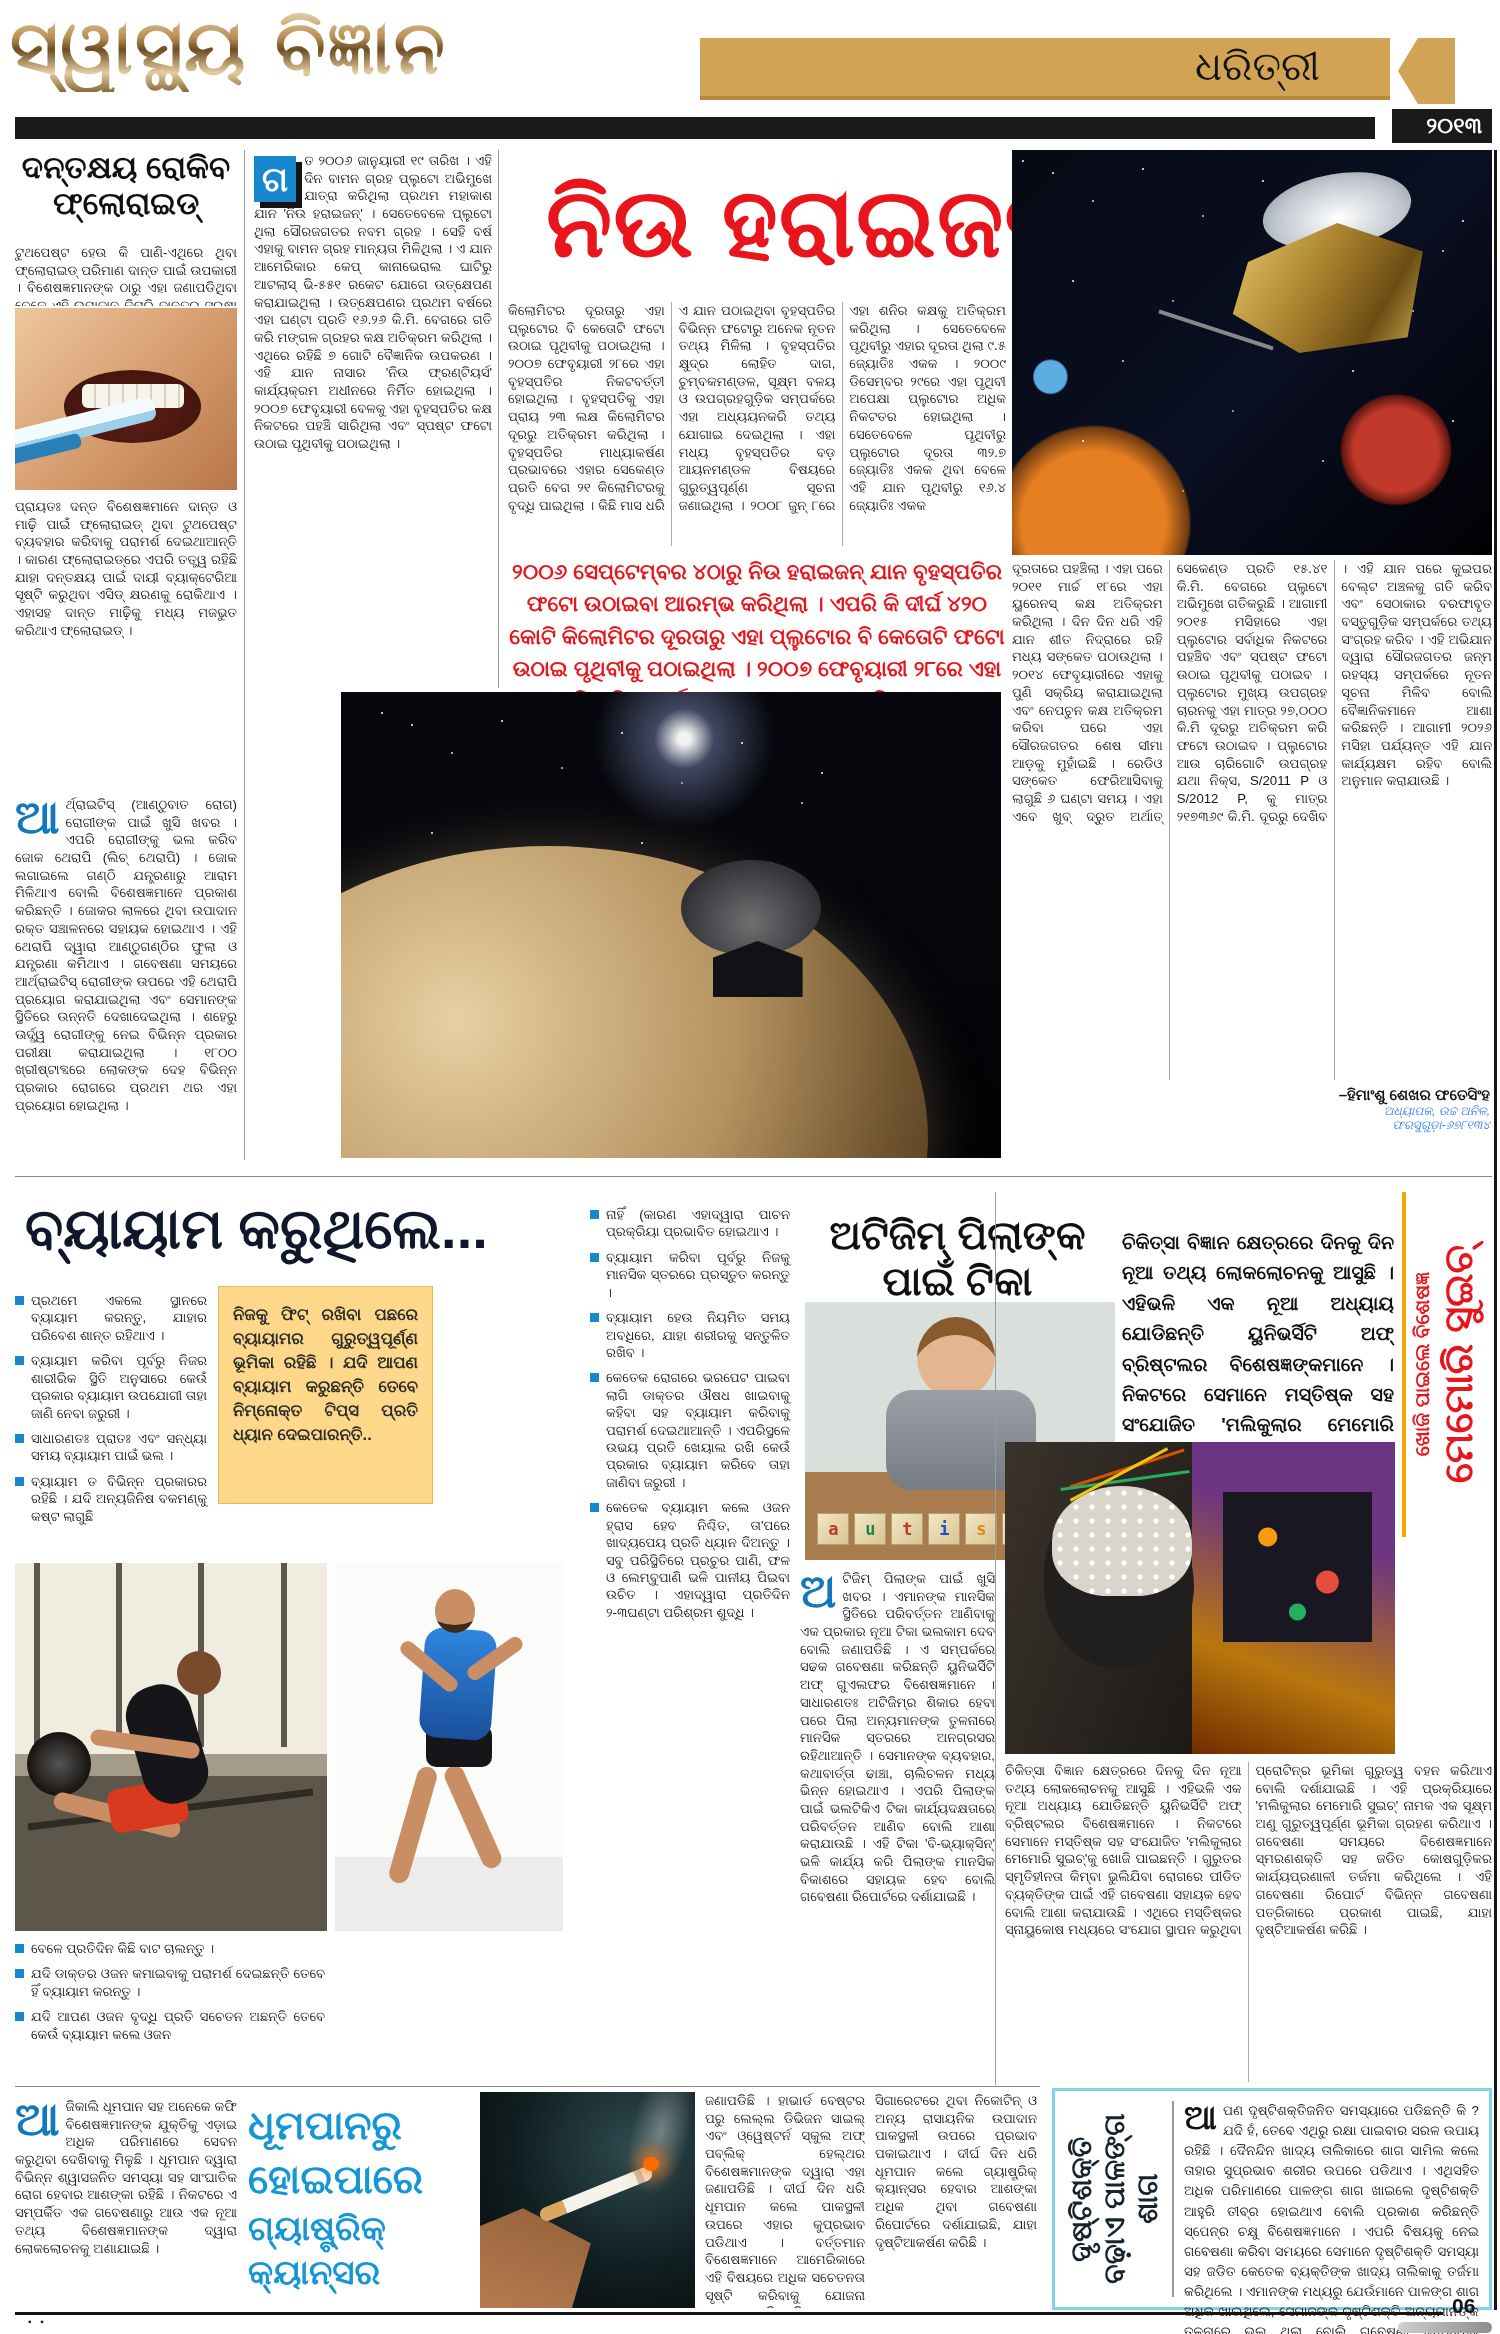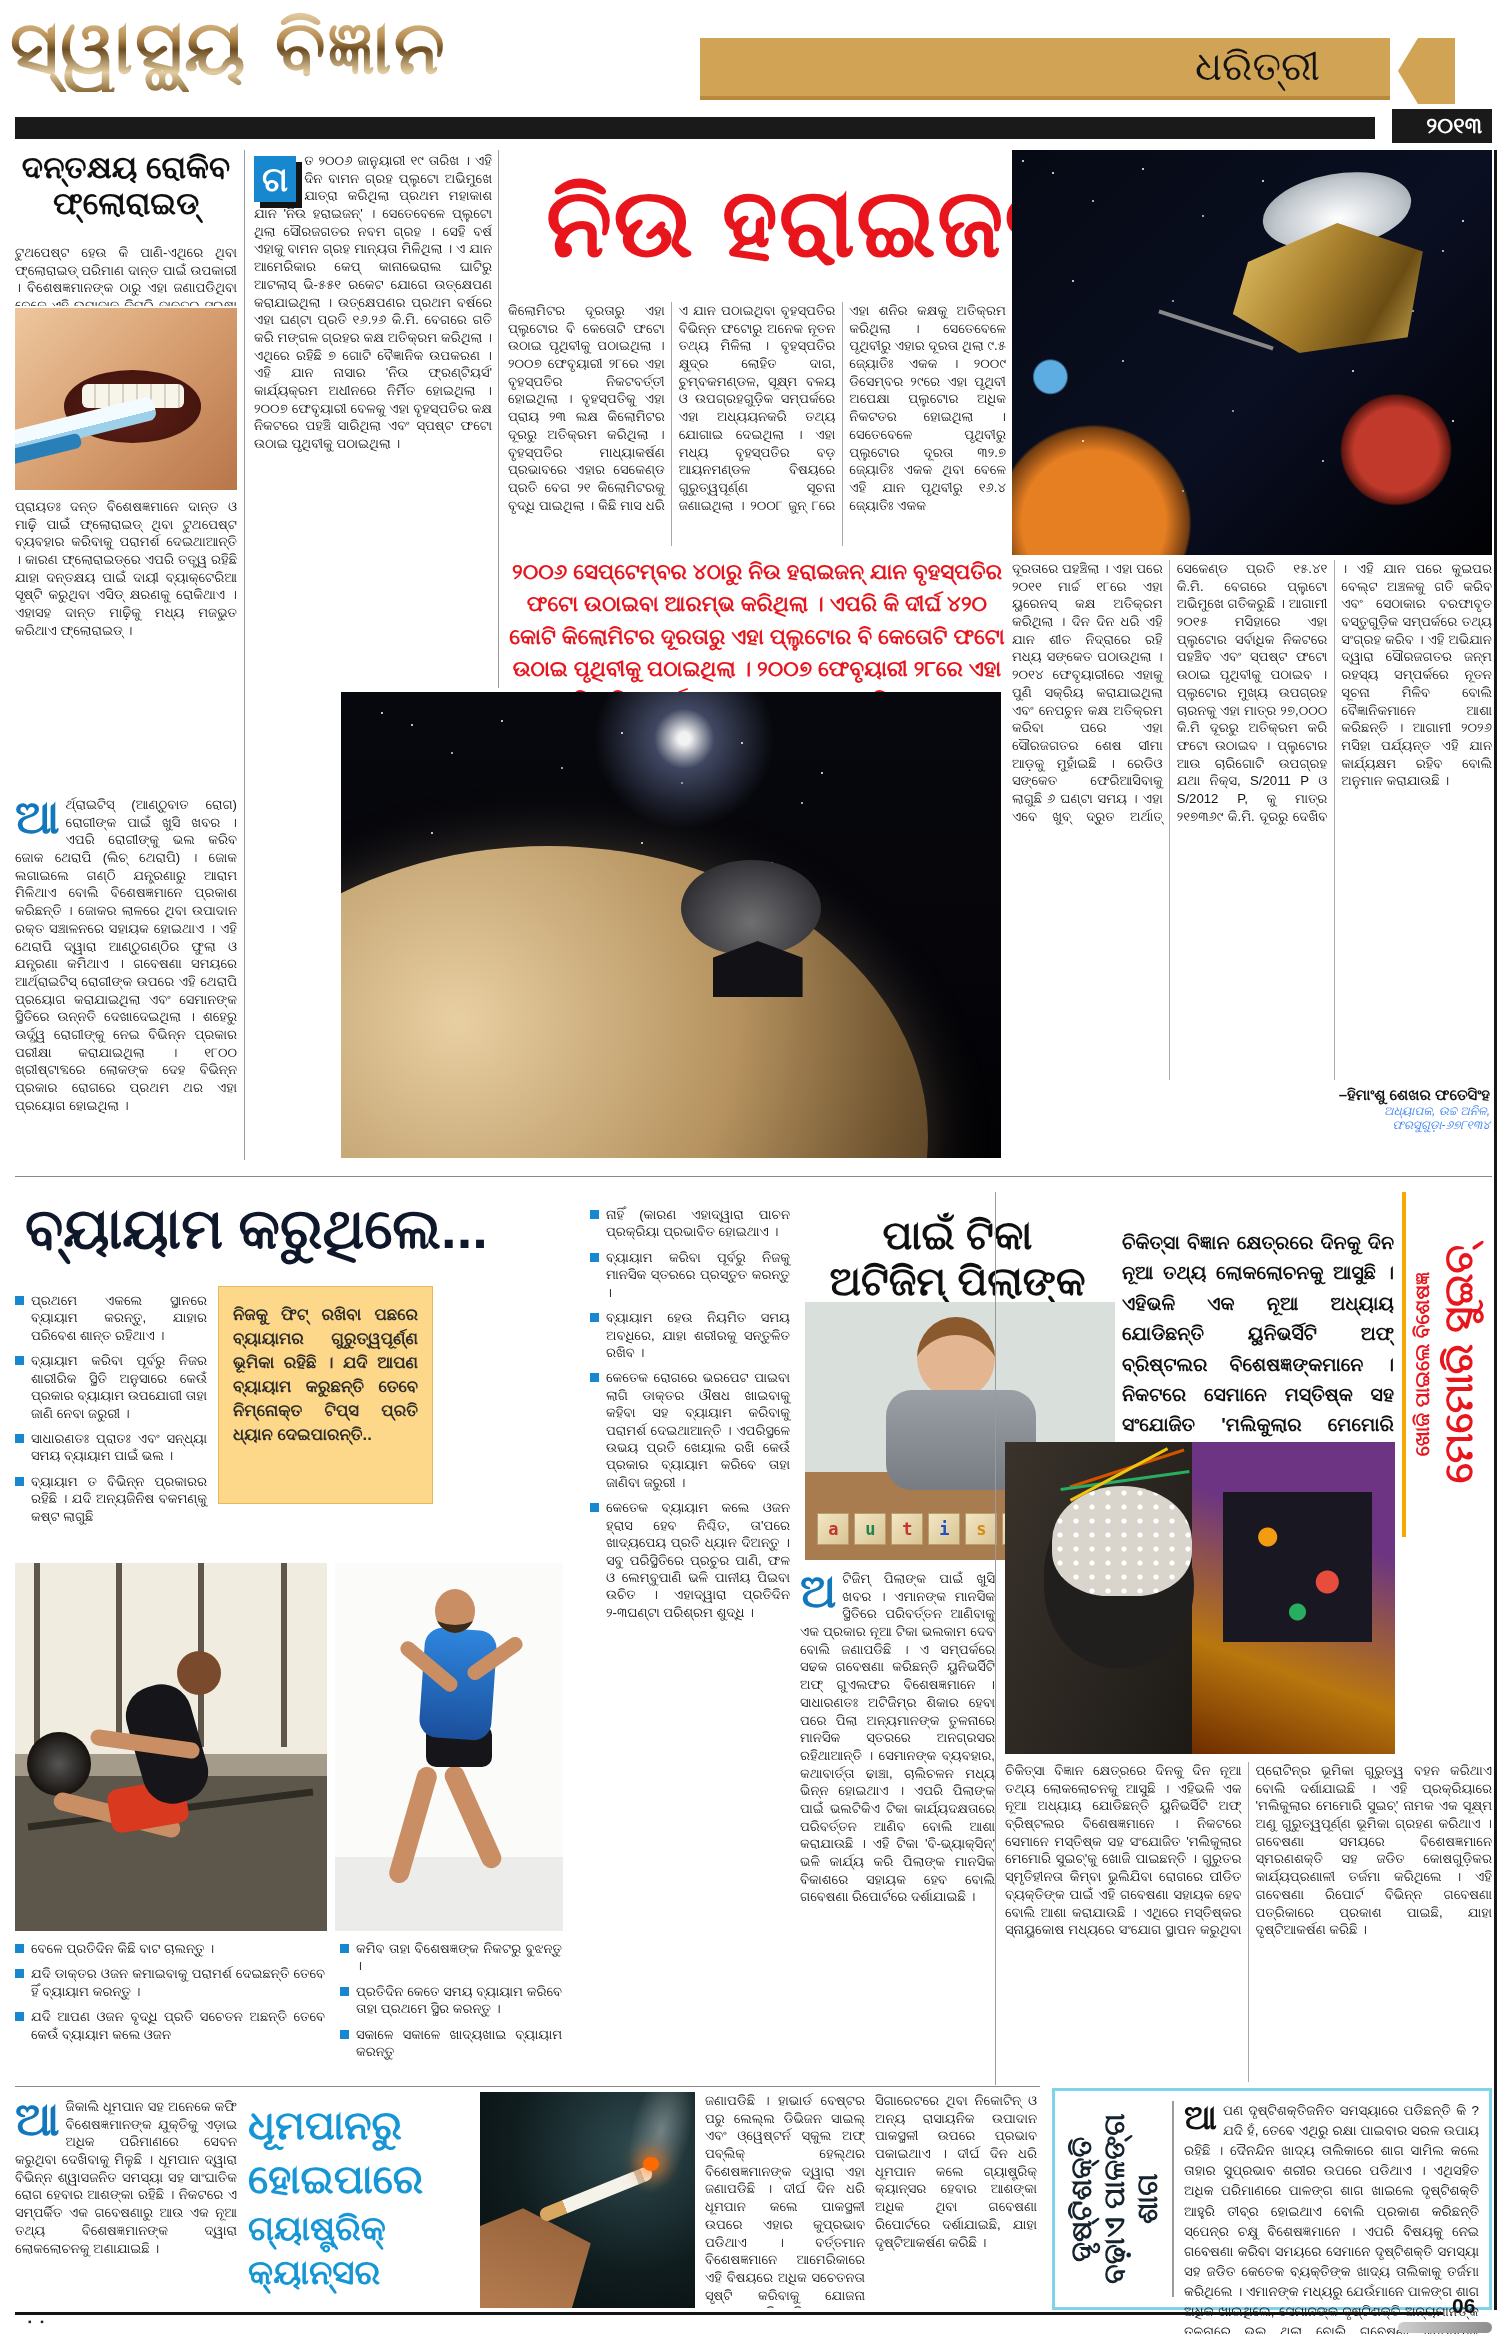--- a/index.html
+++ b/index.html
@@ -270,29 +270,24 @@
     <div class="run-arm1"></div>
     <div class="run-arm2"></div>
     <div class="run-head"></div>
   </div>
 
   <ul class="blt abs" style="left:15px;top:1940px;width:310px;">
     <li>ବେଳେ ପ୍ରତିଦିନ କିଛି ବାଟ ଚାଲନ୍ତୁ ।</li>
     <li>ଯଦି ଡାକ୍ତର ଓଜନ କମାଇବାକୁ ପରାମର୍ଶ ଦେଇଛନ୍ତି ତେବେ ହିଁ ବ୍ୟାୟାମ କରନ୍ତୁ ।</li>
     <li>ଯଦି ଆପଣ ଓଜନ ବୃଦ୍ଧି ପ୍ରତି ସଚେତନ ଅଛନ୍ତି ତେବେ କେଉଁ ବ୍ୟାୟାମ କଲେ ଓଜନ</li>
   </ul>
-  <ul class="blt abs" style="left:340px;top:1940px;width:222px;">
-    <li>କମିବ ତାହା ବିଶେଷଜ୍ଞଙ୍କ ନିକଟରୁ ବୁଝନ୍ତୁ ।</li>
-    <li>ପ୍ରତିଦିନ କେତେ ସମୟ ବ୍ୟାୟାମ କରିବେ ତାହା ପ୍ରଥମେ ସ୍ଥିର କରନ୍ତୁ ।</li>
-    <li>ସକାଳେ ସକାଳେ ଖାଦ୍ୟଖାଇ ବ୍ୟାୟାମ କରନ୍ତୁ</li>
-  </ul>
 
   <div class="abs h-black" style="left:800px;top:1212px;width:315px;font-size:40px;text-align:center;">
+    <div>ଅଟିଜିମ୍ ପିଲାଙ୍କ</div>
     <div>ପାଇଁ ଟିକା</div>
-    <div>ଅଟିଜିମ୍ ପିଲାଙ୍କ</div>
   </div>
   <div class="ph ph-au" style="left:805px;top:1302px;width:310px;height:258px;">
     <div class="au-head"></div>
     <div class="au-torso"></div>
     <div class="au-blocks">
       <div class="au-block" style="color:#c0392b;">a</div>
       <div class="au-block" style="color:#1e8449;">u</div>
       <div class="au-block" style="color:#c0392b;">t</div>
       <div class="au-block" style="color:#1f4fc4;">i</div>
       <div class="au-block" style="color:#d68910;">s</div>

